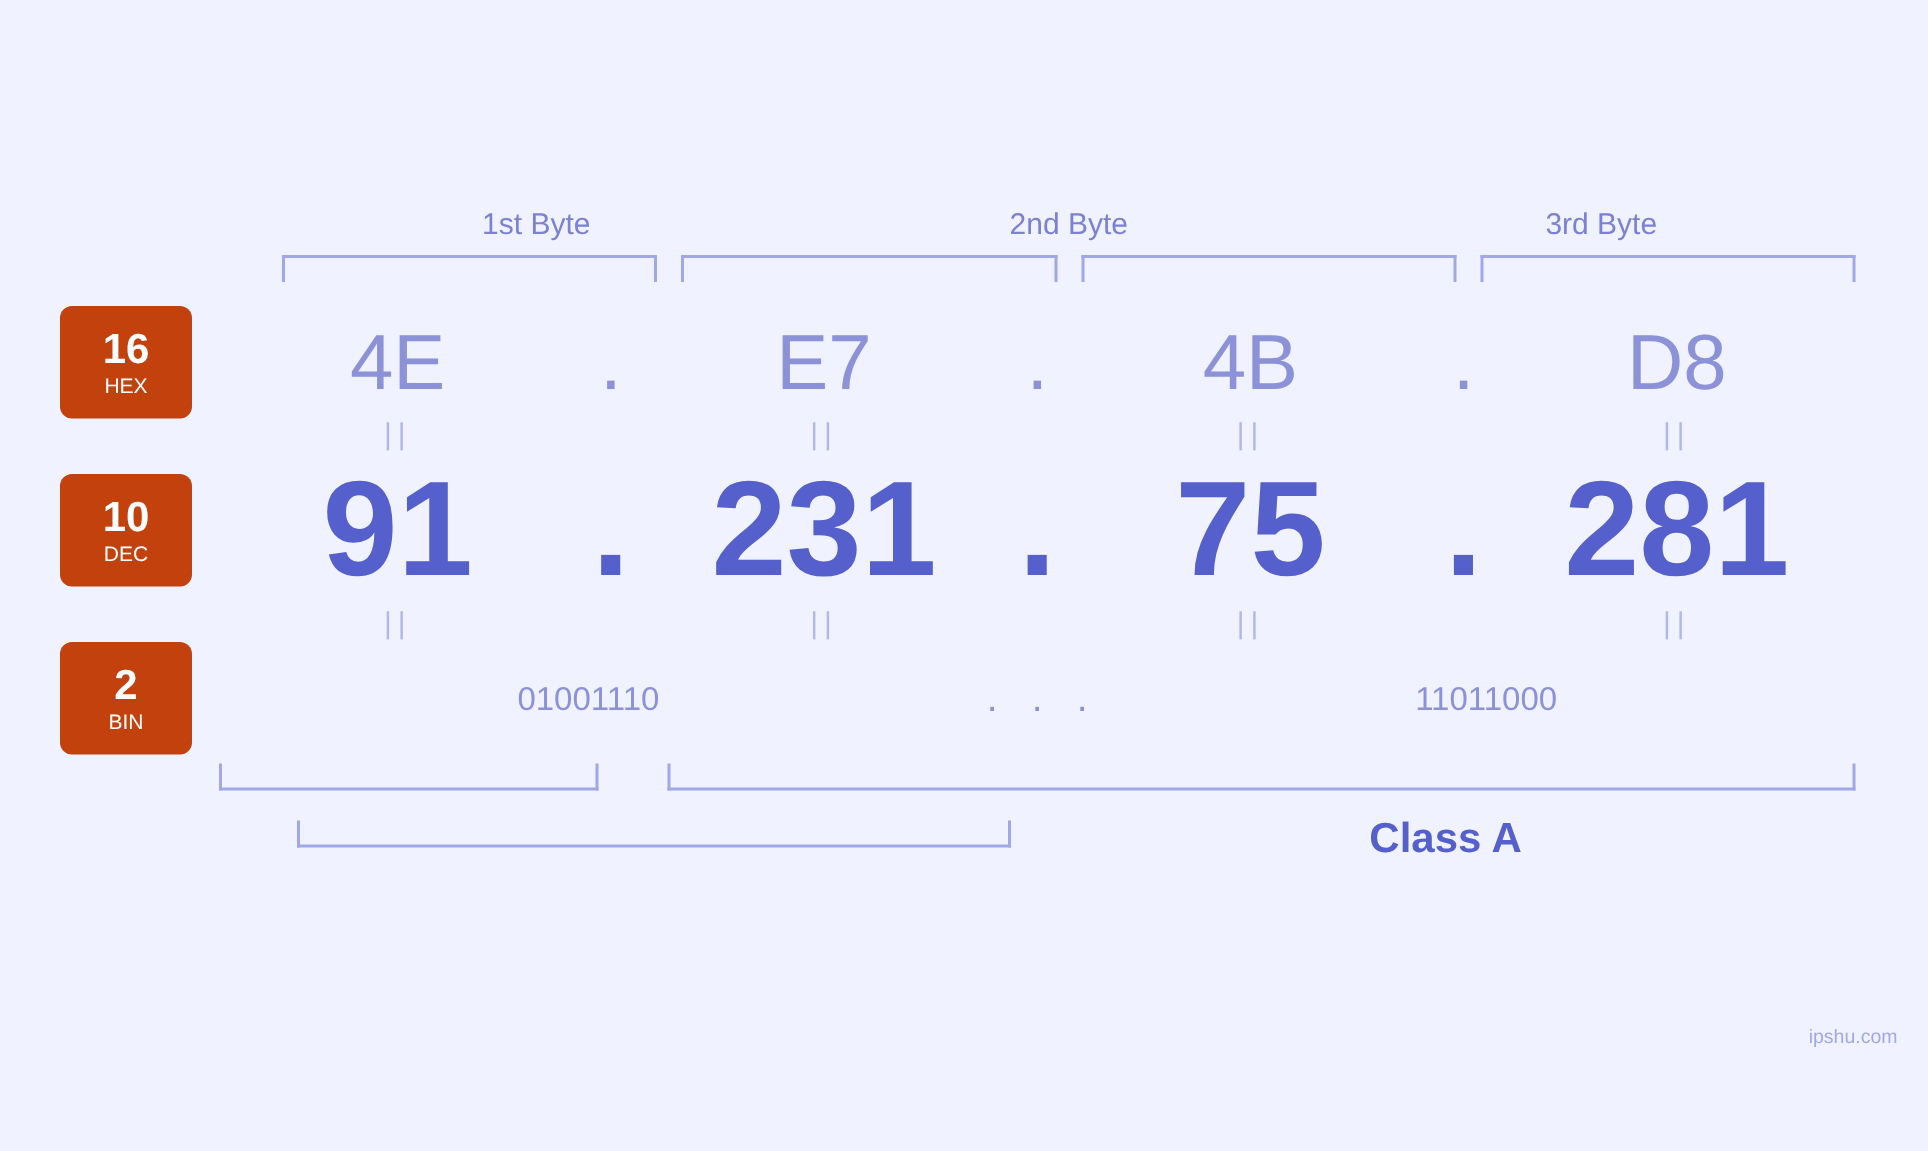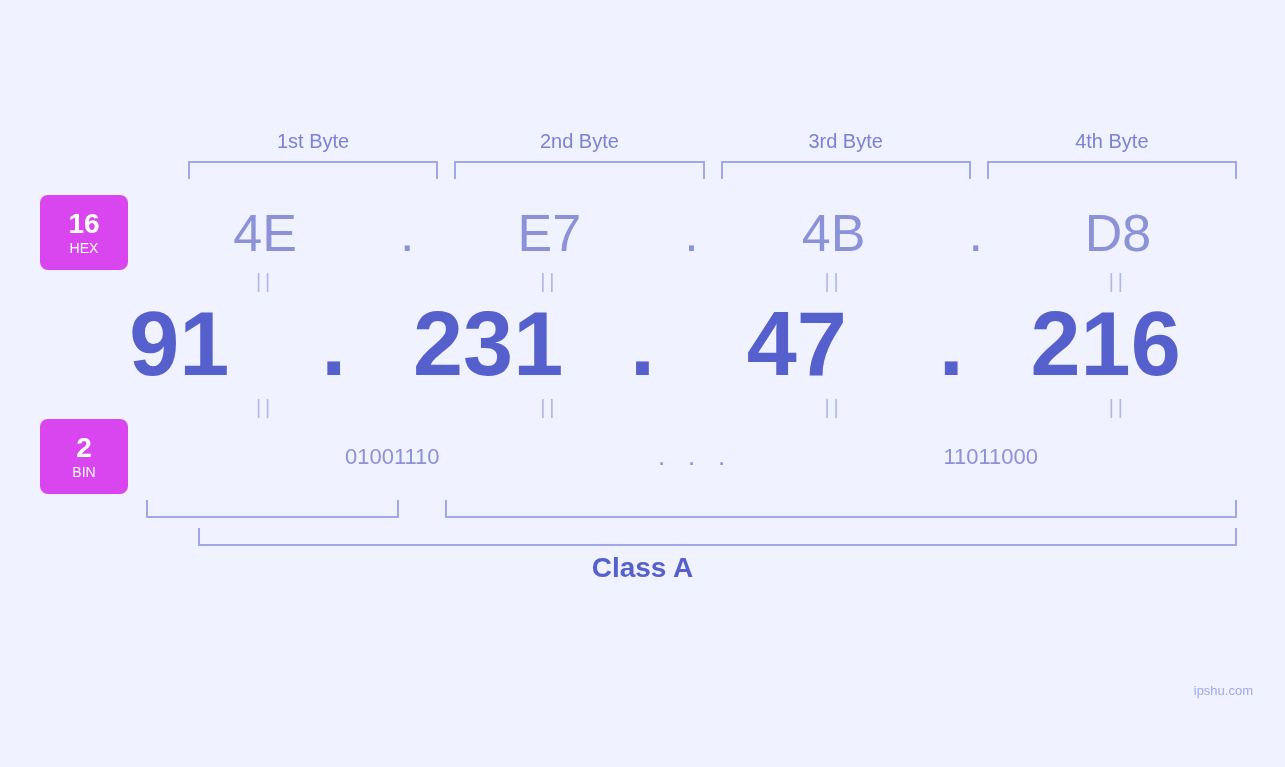--- a/index.html
+++ b/index.html
@@ -24,21 +24,21 @@
       flex-direction: column;
       align-items: center;
       justify-content: center;
       padding: 20px 40px;
       position: relative;
     }
 
     .watermark {
       position: absolute;
       bottom: 16px;
-      right: 32px;
+      right: 20px;
       color: #a0a8e8;
       font-size: 13px;
     }
 
     .byte-headers {
       display: flex;
       width: 100%;
       padding-left: 140px;
       margin-bottom: 8px;
     }
@@ -62,21 +62,21 @@
       height: 18px;
       border-top: 2px solid #a0a8e8;
       border-left: 2px solid #a0a8e8;
       border-right: 2px solid #a0a8e8;
       margin: 0 8px;
     }
 
     .badge {
       width: 88px;
       height: 75px;
-      background-color: #d946ef;
+      background-color: #c2410c;
       border-radius: 8px;
       display: flex;
       flex-direction: column;
       align-items: center;
       justify-content: center;
       flex-shrink: 0;
       margin-right: 10px;
     }
 
     .badge-num {
@@ -159,21 +159,20 @@
   </style>
 </head>
 <body>
 
 <div class="main-container">
 
   <div class="byte-headers">
     <div class="byte-header">1st Byte</div>
     <div class="byte-header">2nd Byte</div>
     <div class="byte-header">3rd Byte</div>
-    <div class="byte-header">4th Byte</div>
   </div>
 
   <div class="bracket-row">
     <div class="bracket"></div>
     <div class="bracket"></div>
     <div class="bracket"></div>
     <div class="bracket"></div>
   </div>
 
   <div class="row-container">
@@ -213,41 +212,45 @@
       <div class="dot-cell"></div>
       <div class="value-cell"><span style="color:#b0b8e8;font-size:20px;letter-spacing:4px">||</span></div>
       <div class="dot-cell"></div>
       <div class="value-cell"><span style="color:#b0b8e8;font-size:20px;letter-spacing:4px">||</span></div>
       <div class="dot-cell"></div>
       <div class="value-cell"><span style="color:#b0b8e8;font-size:20px;letter-spacing:4px">||</span></div>
     </div>
   </div>
 
   <div class="row-container">
+    <div class="badge">
+      <span class="badge-num">10</span>
+      <span class="badge-label">DEC</span>
+    </div>
     <div class="values-row">
       <div class="value-cell">
         <span class="dec-value">91</span>
       </div>
       <div class="dot-cell">
         <span class="dec-dot">.</span>
       </div>
       <div class="value-cell">
         <span class="dec-value">231</span>
       </div>
       <div class="dot-cell">
         <span class="dec-dot">.</span>
       </div>
       <div class="value-cell">
-        <span class="dec-value">47</span>
+        <span class="dec-value">75</span>
       </div>
       <div class="dot-cell">
         <span class="dec-dot">.</span>
       </div>
       <div class="value-cell">
-        <span class="dec-value">216</span>
+        <span class="dec-value">281</span>
       </div>
     </div>
   </div>
 
   <div class="row-container">
     <div class="spacer-badge"></div>
     <div class="values-row">
       <div class="value-cell"><span style="color:#b0b8e8;font-size:20px;letter-spacing:4px">||</span></div>
       <div class="dot-cell"></div>
       <div class="value-cell"><span style="color:#b0b8e8;font-size:20px;letter-spacing:4px">||</span></div>
@@ -292,21 +295,21 @@
 
       <div style="width:30px;"></div>
 
       <div style="flex:3;display:flex;align-items:center;">
         <div style="flex:1;height:18px;border-bottom:2px solid #a0a8e8;border-left:2px solid #a0a8e8;border-right:2px solid #a0a8e8;margin:0 8px;"></div>
       </div>
     </div>
   </div>
 
 
-  <div class="row-container" style="margin-top:10px;flex-direction:column;">
+  <div class="row-container" style="margin-top:10px;flex-direction:row;">
     <div style="display:flex;width:100%;padding-left:150px;">
       <div style="flex:1;height:18px;border-bottom:2px solid #a0a8e8;border-left:2px solid #a0a8e8;border-right:2px solid #a0a8e8;margin:0 8px;"></div>
     </div>
     <div style="width:100%;text-align:center;color:#5560cc;font-size:28px;font-weight:bold;margin-top:6px;padding-left:0px;">Class A</div>
   </div>
 
   <div class="watermark">ipshu.com</div>
 </div>
 
 </body></html>

